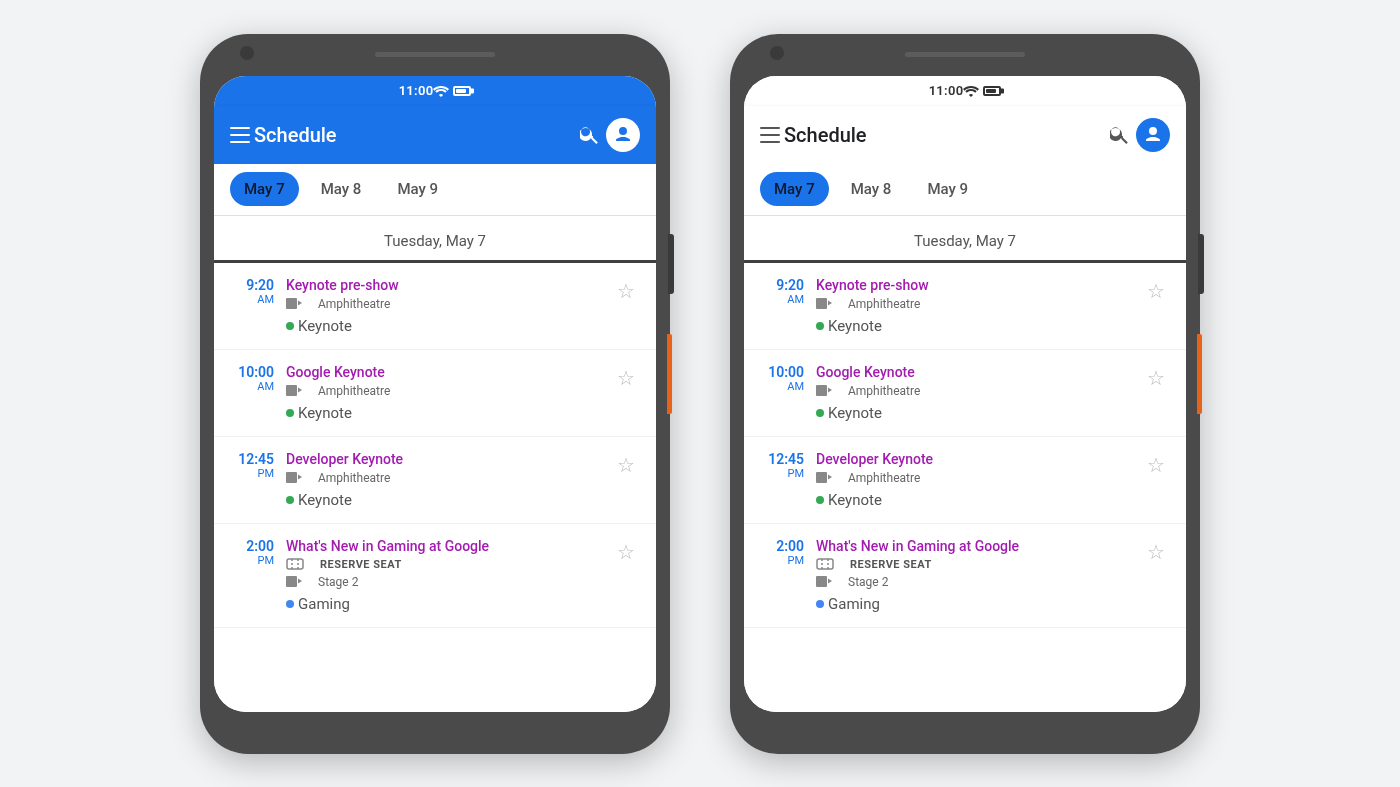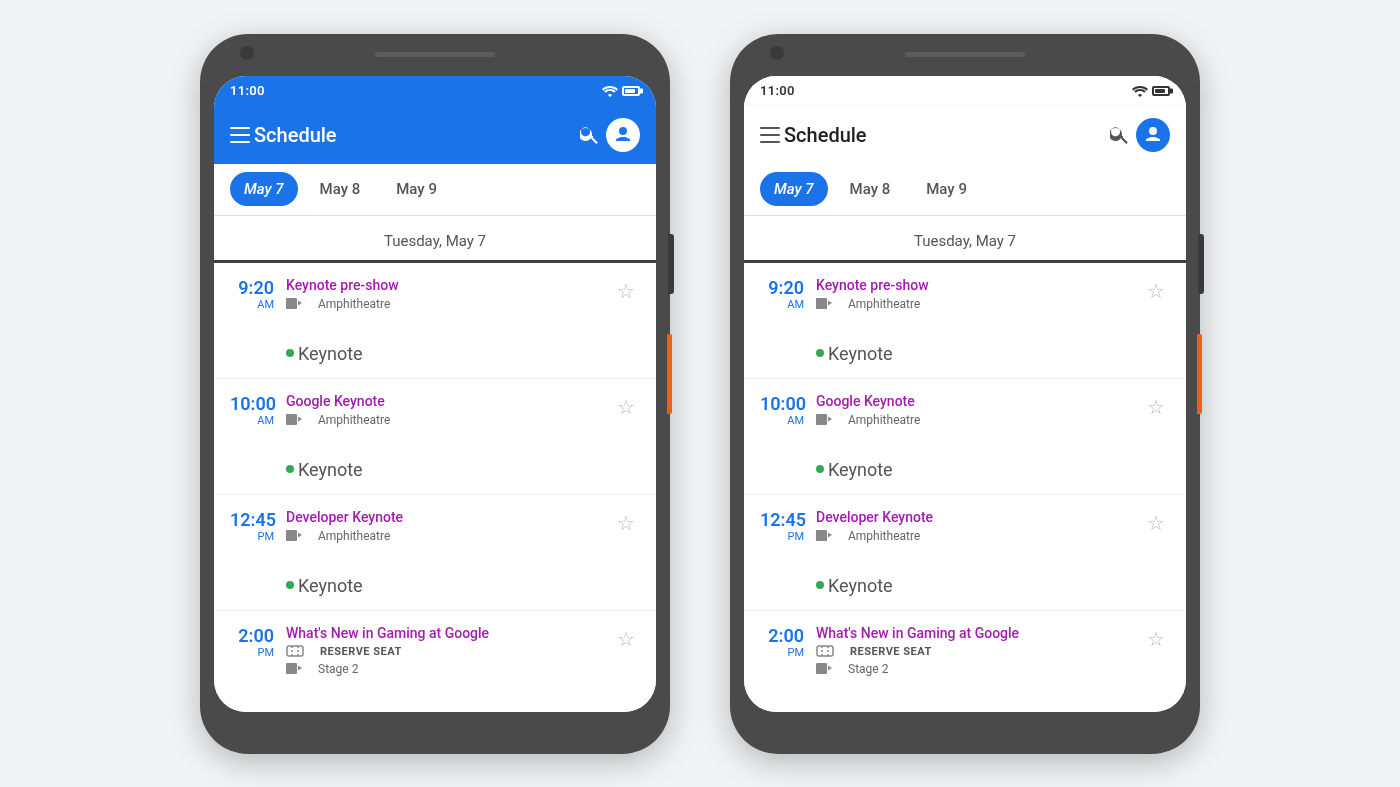--- a/index.html
+++ b/index.html
@@ -85,21 +85,21 @@
       overflow: hidden;
       display: flex;
       flex-direction: column;
     }
 
     
     .status-bar {
       height: 30px;
       display: flex;
       align-items: center;
-      justify-content: space-between;
+      justify-content: center;
       padding: 0 16px;
       flex-shrink: 0;
     }
 
     .status-bar.blue {
       background: #1a73e8;
       color: white;
     }
 
     .status-bar.white {
@@ -245,22 +245,21 @@
     .date-tab {
       padding: 8px 14px;
       border-radius: 20px;
       font-size: 15px;
       font-weight: 500;
       cursor: pointer;
     }
 
     .date-tab.active {
       background: #1a73e8;
-      color: #ffffff;
-      font-style: italic;
+      color: #0f172a;
     }
 
     .date-tab.inactive {
       color: #555;
     }
 
     
     .schedule-content {
       flex: 1;
       overflow-y: hidden;
@@ -283,21 +282,21 @@
       gap: 12px;
     }
 
     .session-time {
       width: 44px;
       text-align: right;
       flex-shrink: 0;
     }
 
     .session-time .hour {
-      font-size: 18px;
+      font-size: 14px;
       font-weight: 600;
       color: #1a73e8;
       line-height: 1.2;
       text-align: right;
     }
 
     .session-time .period {
       font-size: 11px;
       color: #1a73e8;
     }
@@ -319,23 +318,22 @@
       gap: 16px;
       font-size: 12px;
       color: #666;
       margin-bottom: 4px;
     }
 
     .session-tag {
       display: inline-flex;
       align-items: center;
       gap: 4px;
-      font-size: 18px;
+      font-size: 15px;
       color: #555;
-      margin-top: 28px;
     }
 
     .tag-dot {
       width: 8px;
       height: 8px;
       border-radius: 50%;
       flex-shrink: 0;
     }
 
     .tag-dot.green { background: #34a853; }

